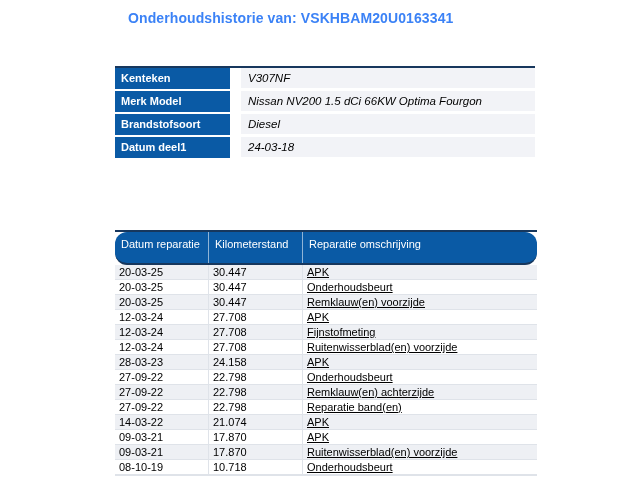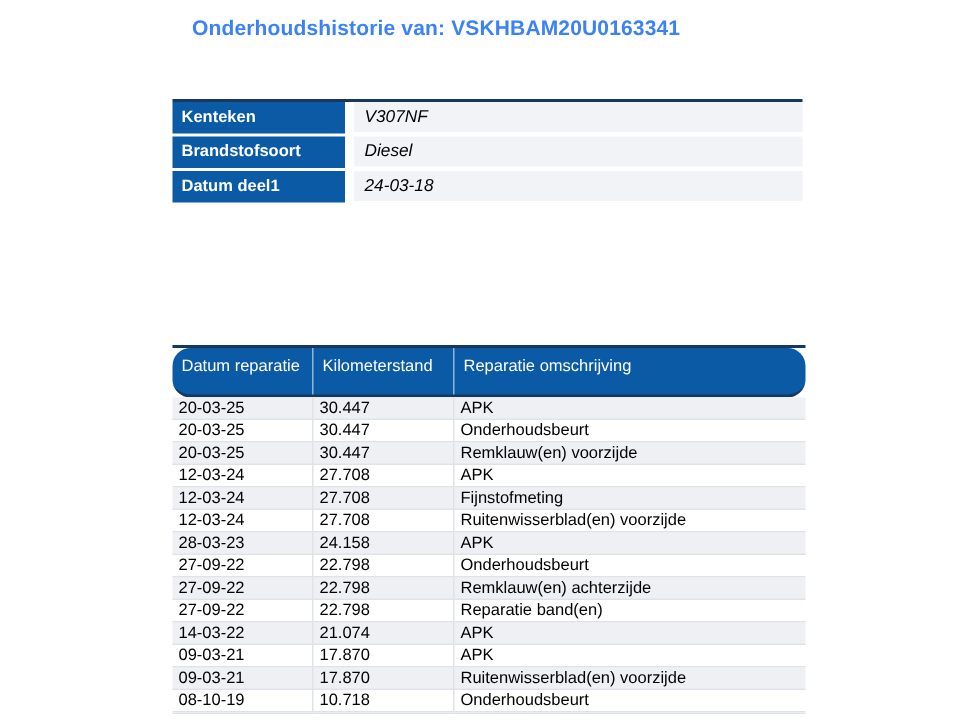--- a/index.html
+++ b/index.html
@@ -20,21 +20,21 @@
     letter-spacing:0.1px;
   }
 
   
   .vtable{
     position:absolute;left:115px;top:66px;width:420px;
     border-top:2px solid var(--navy);
     background:#ffffff;
   }
   .v-row{
-    display:grid;grid-template-columns:115px 1fr;column-gap:6px;
+    display:grid;grid-template-columns:115px 1fr;column-gap:11px;
     height:21px;margin-bottom:2px;
   }
   .v-row:last-child{margin-bottom:4px;}
   .v-label{
     background:var(--blue);color:#ffffff;font-weight:bold;
     font-size:11px;line-height:21px;padding-left:6px;
     white-space:nowrap;overflow:hidden;
   }
   .v-value{
     background:var(--cell-gray);color:#000;
@@ -67,31 +67,35 @@
     display:grid;grid-template-columns:94px 94px 1fr;
     height:15px;background:#ffffff;
   }
   .h-row.alt{background:var(--row-alt);}
   .h-cell{
     font-size:11px;line-height:14px;padding-left:4px;
     border-right:1px solid var(--sep);
     border-bottom:1px solid var(--sep);
     white-space:nowrap;overflow:hidden;color:#000;
   }
-  .h-cell:last-child{border-right:none;}
+  .h-cell:last-child{border-right:none;text-decoration:underline;}
 </style>
 </head>
 <body>
 
 <div class="page-title">Onderhoudshistorie van: VSKHBAM20U0163341</div>
 
 <div class="vtable">
   <div class="v-row">
     <div class="v-label">Kenteken</div>
     <div class="v-value">V307NF</div>
+  </div>
+  <div class="v-row">
+    <div class="v-label">Merk Model</div>
+    <div class="v-value">Nissan NV200 1.5 dCi 66KW Optima Fourgon</div>
   </div>
   <div class="v-row">
     <div class="v-label">Brandstofsoort</div>
     <div class="v-value">Diesel</div>
   </div>
   <div class="v-row">
     <div class="v-label">Datum deel1</div>
     <div class="v-value">24-03-18</div>
   </div>
 </div>

